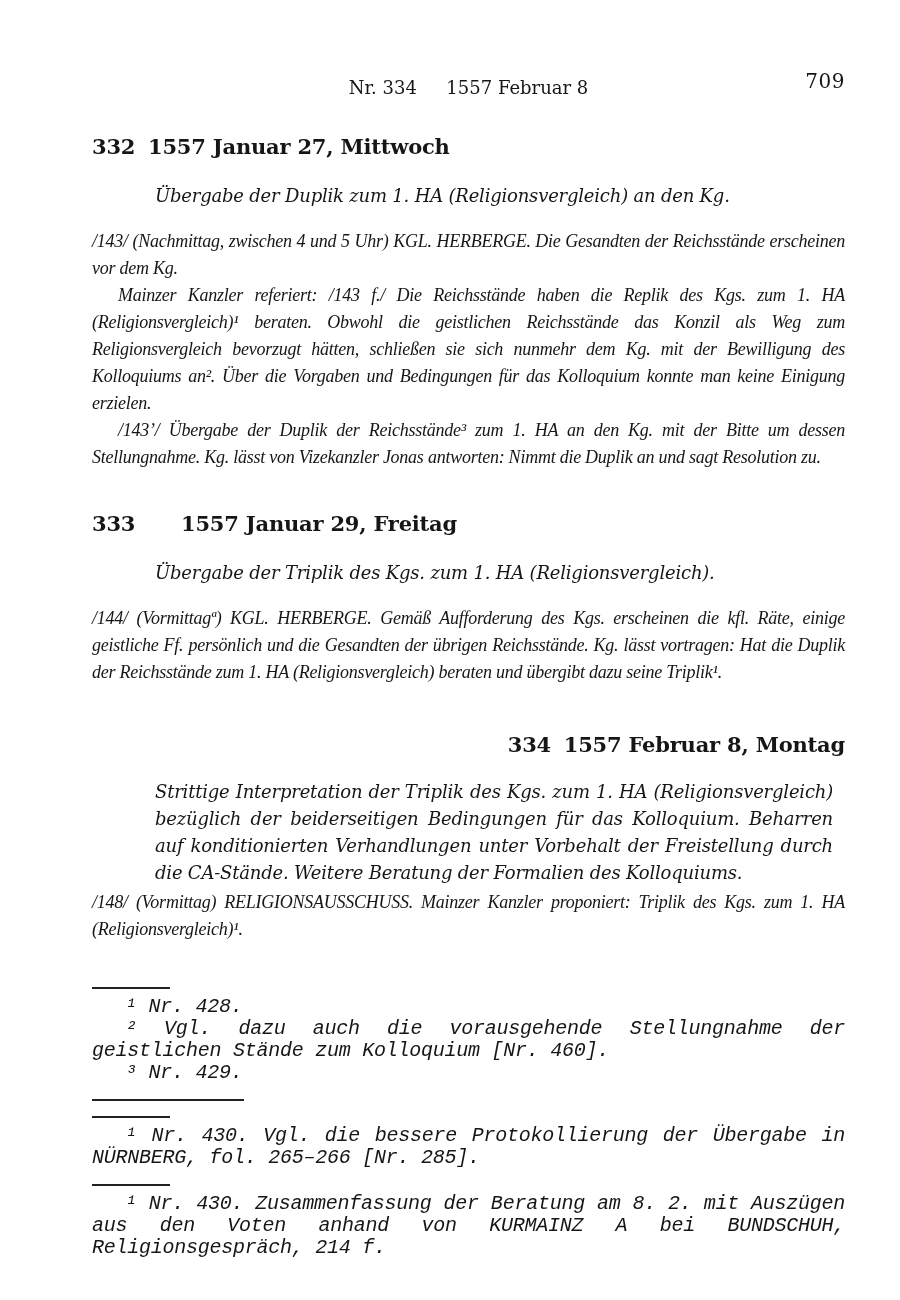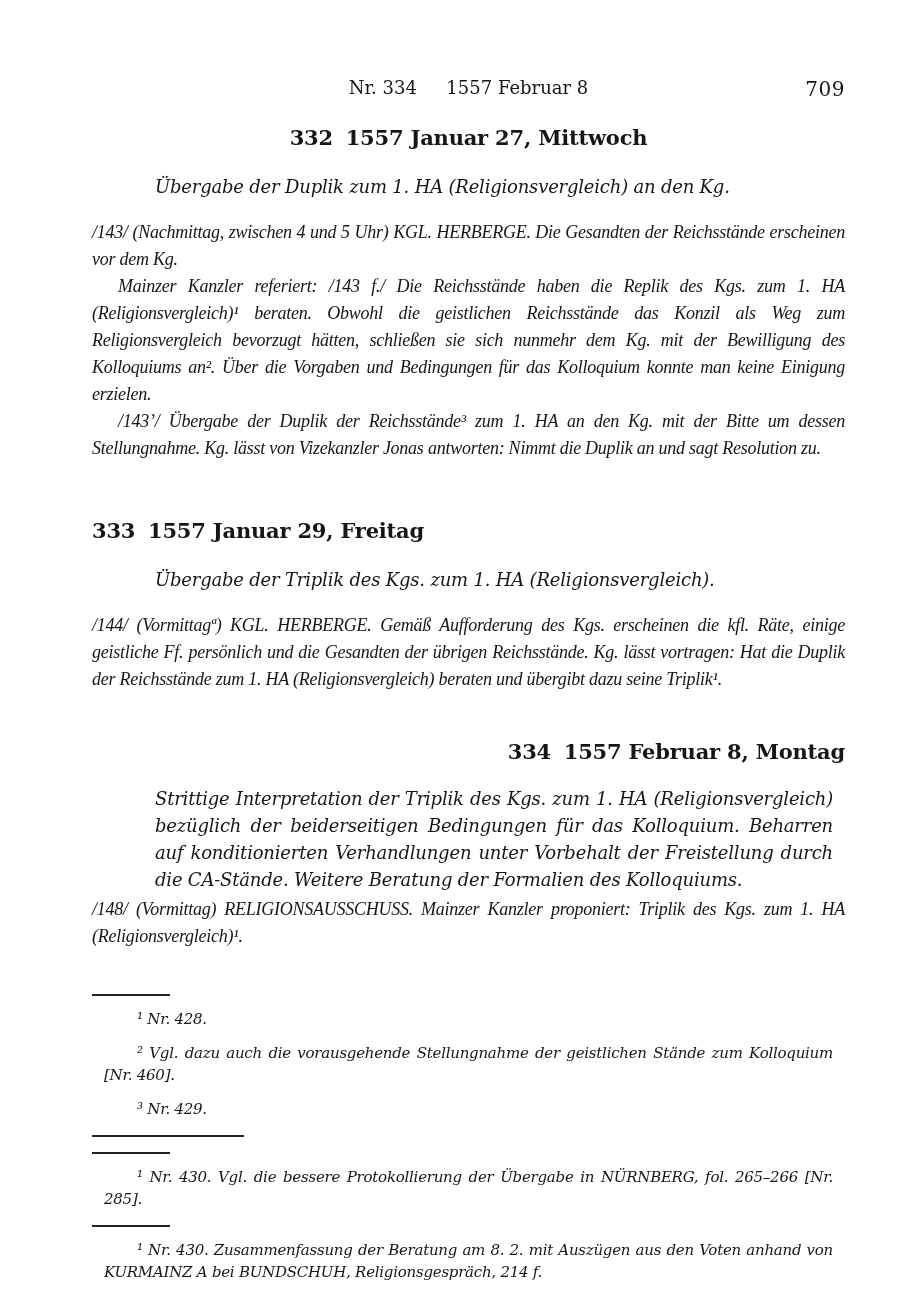--- a/index.html
+++ b/index.html
@@ -25,34 +25,34 @@
     padding-top: 77px;
     height: 24px;
     font-size: 18px;
     text-align: center;
   }
   .rh-center span { display: inline-block; }
   .rh-gap { width: 18px; }
   .pageno {
     position: absolute;
     right: 0;
-    top: 77px;
+    top: 69px;
     font-size: 20px;
     letter-spacing: 0.5px;
   }
   
   .entry-head {
     display: flex;
     font-weight: bold;
     font-size: 21px;
     letter-spacing: -0.2px;
   }
   .entry-num { width: 56px; flex: 0 0 56px; }
-  .mt-s332 { margin-top: 24px; justify-content: center; }
-  .mt-s333 { margin-top: 56px; }
+  .mt-s332 { margin-top: 33px; }
+  .mt-s333 { margin-top: 40px; gap: 33px; }
   .mt-s334 { margin-top: 46px; justify-content: flex-end; }
   
   .summary {
     margin: 23px 12px 0 63px;
     font-style: italic;
     font-size: 18px;
     line-height: 27px;
     letter-spacing: -0.2px;
   }
   .summary.justify { text-align: justify; margin-top: 21px; }
@@ -75,27 +75,28 @@
   .fn-rule {
     width: 78px;
     border-top: 2px solid #222;
     height: 0;
     margin-bottom: 7px;
   }
   .fn-rule.long { width: 152px; }
   .fn-group { margin-top: 0; }
   .fn-group + .fn-group { margin-top: 15px; }
   .fn-line {
-    margin: 12px;
+    margin: 0;
     font-style: italic;
-    font-size: 15px;
+    font-size: 20px;
     line-height: 22px;
     text-align: justify;
     text-indent: 33px;
     letter-spacing: -0.25px;
+    font-family: Liberation Mono, monospace;
   }
 </style>
 </head>
 <body>
 
 <div class="page">
 
   <div class="running-head">
     <div class="rh-center">
       <span>Nr. 334</span>

